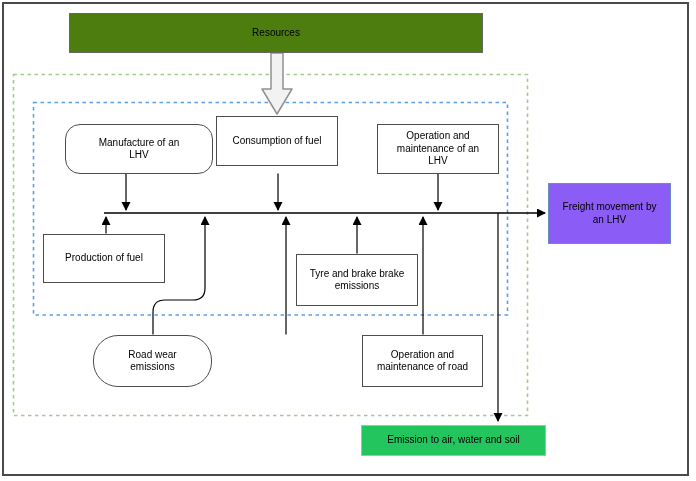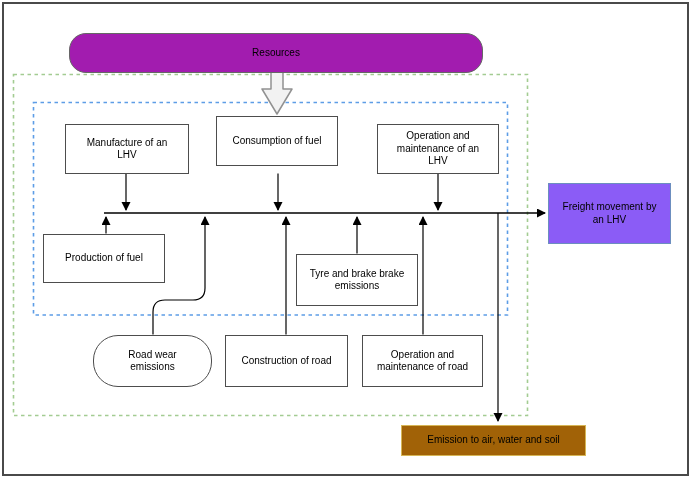--- a/index.html
+++ b/index.html
@@ -11,23 +11,23 @@
     position:absolute;left:2px;top:2px;width:687px;height:474px;
     border:2px solid #4a4a4a;box-sizing:border-box;pointer-events:none;
   }
   .layer{position:absolute;left:0;top:0;}
   .node{
     position:absolute;display:flex;align-items:center;justify-content:center;
     box-sizing:border-box;text-align:center;font-size:10px;line-height:1.25;
     background:#ffffff;border:1px solid #4d4d4d;
   }
   .label{white-space:pre-line;padding:0 4px;}
-  .rounded{border-radius:17px;background:#a21caf;border:1.5px solid #666666;margin-top:20px;}
+  .rounded{border-radius:0;background:#4d7c0f;border:1.5px solid #666666;}
   .blue-node{background:#8b5cf6;border:1px solid #6c8ebf;}
-  .yellow-node{background:#a16207;border:1px solid #d6b656;margin-left:40px;}
+  .yellow-node{background:#22c55e;border:1px solid #d6b656;}
 </style>
 </head>
 <body>
 
 <div class="canvas">
 
   <svg class="layer" width="696" height="481" viewBox="0 0 696 481">
     <defs>
       <marker id="arrow" markerWidth="10" markerHeight="10" refX="8" refY="4.5" orient="auto" markerUnits="userSpaceOnUse">
         <path d="M0,0 L9,4.5 L0,9 Z" fill="#000"></path>
@@ -53,21 +53,21 @@
 
     <path d="M153,334.5 V312 Q153,300 165,300 H193 Q205,300 205,288 V217" fill="none" stroke="#000" stroke-width="1.2" marker-end="url(#arrow)"></path>
 
     <path d="M498,213 V421" fill="none" stroke="#000" stroke-width="1.2" marker-end="url(#arrow)"></path>
   </svg>
 
   <div class="node rounded" style="left:69px;top:13px;width:414px;height:40px;">
     <span class="label">Resources</span>
   </div>
 
-  <div class="node" style="left:65px;top:124px;width:124px;height:50px;">
+  <div class="node" style="left:65px;top:124px;width:148px;height:50px;border-radius:15px;">
     <span class="label">Manufacture of an
 LHV</span>
   </div>
 
   <div class="node" style="left:216px;top:116px;width:122px;height:50px;">
     <span class="label">Consumption of fuel</span>
   </div>
 
   <div class="node" style="left:377px;top:124px;width:122px;height:50px;">
     <span class="label">Operation and
@@ -82,23 +82,20 @@
   <div class="node" style="left:296px;top:254px;width:122px;height:52px;">
     <span class="label">Tyre and brake brake
 emissions</span>
   </div>
 
   <div class="node" style="left:93px;top:335px;width:119px;height:52px;border-radius:25px;">
     <span class="label">Road wear
 emissions</span>
   </div>
 
-  <div class="node" style="left:225px;top:335px;width:123px;height:52px;">
-    <span class="label">Construction of road</span>
-  </div>
 
   <div class="node" style="left:362px;top:335px;width:121px;height:52px;">
     <span class="label">Operation and
 maintenance of road</span>
   </div>
 
   <div class="node blue-node" style="left:548px;top:183px;width:123px;height:61px;">
     <span class="label">Freight movement by
 an LHV</span>
   </div>

